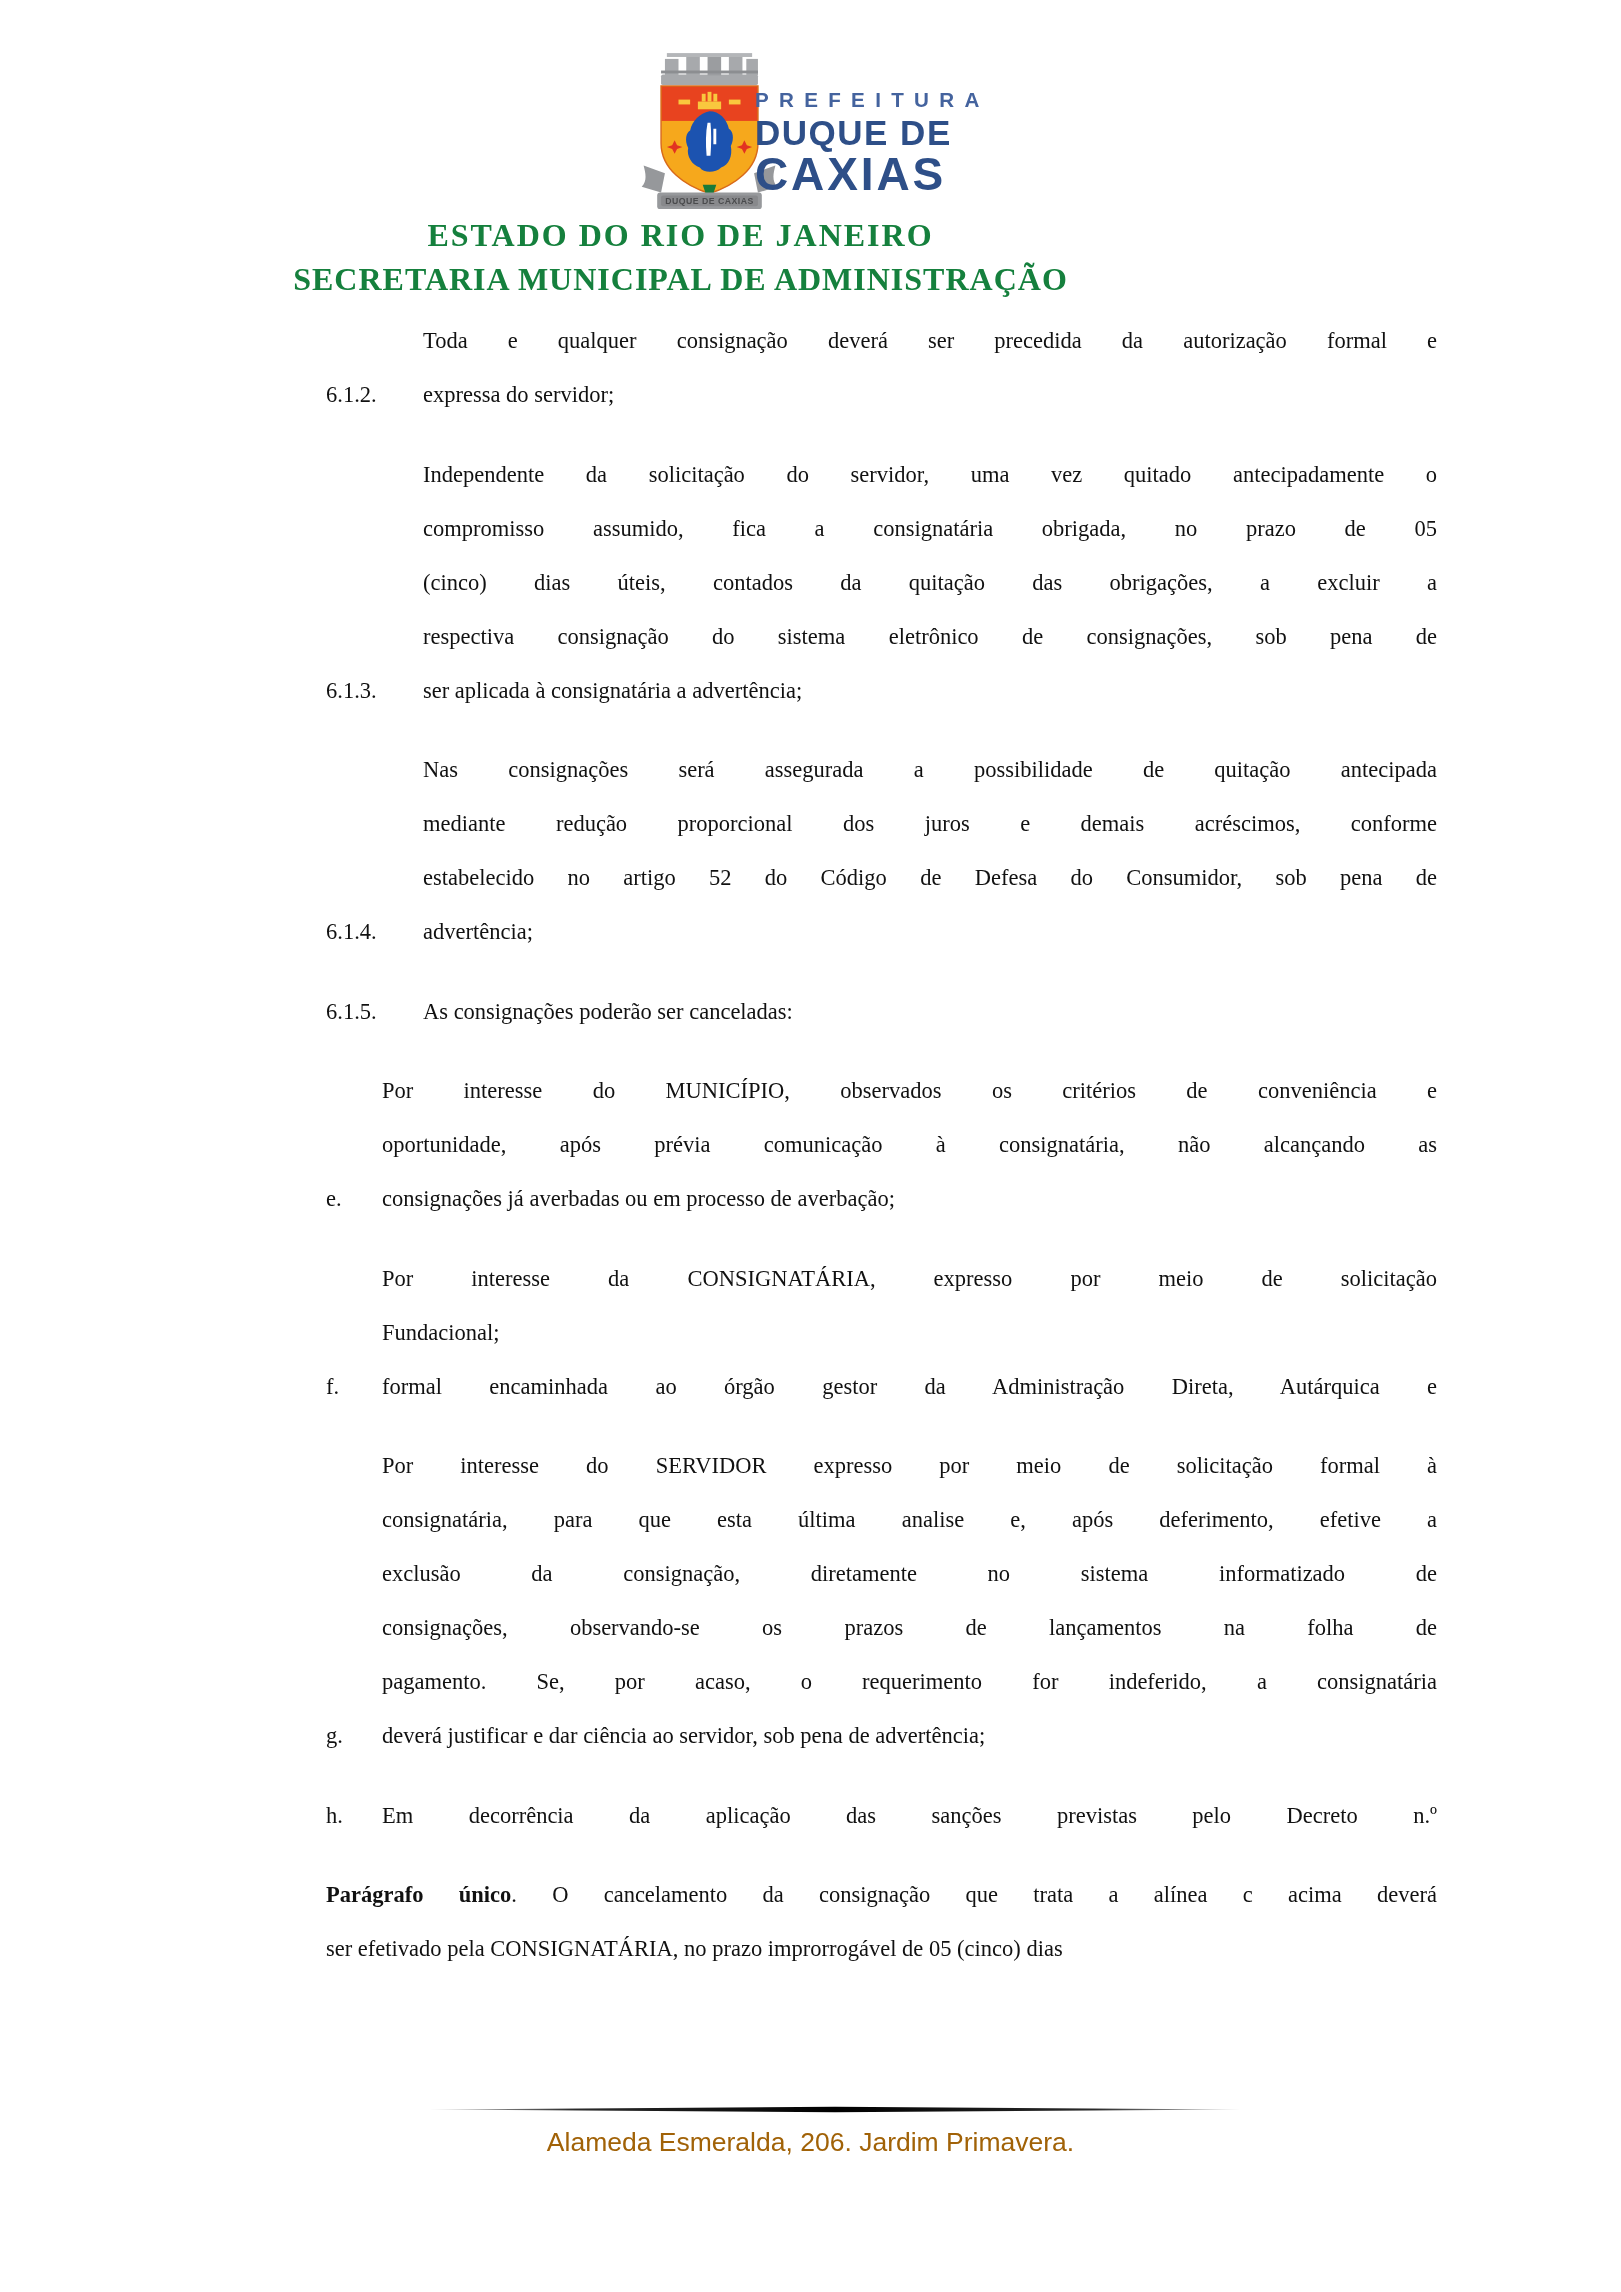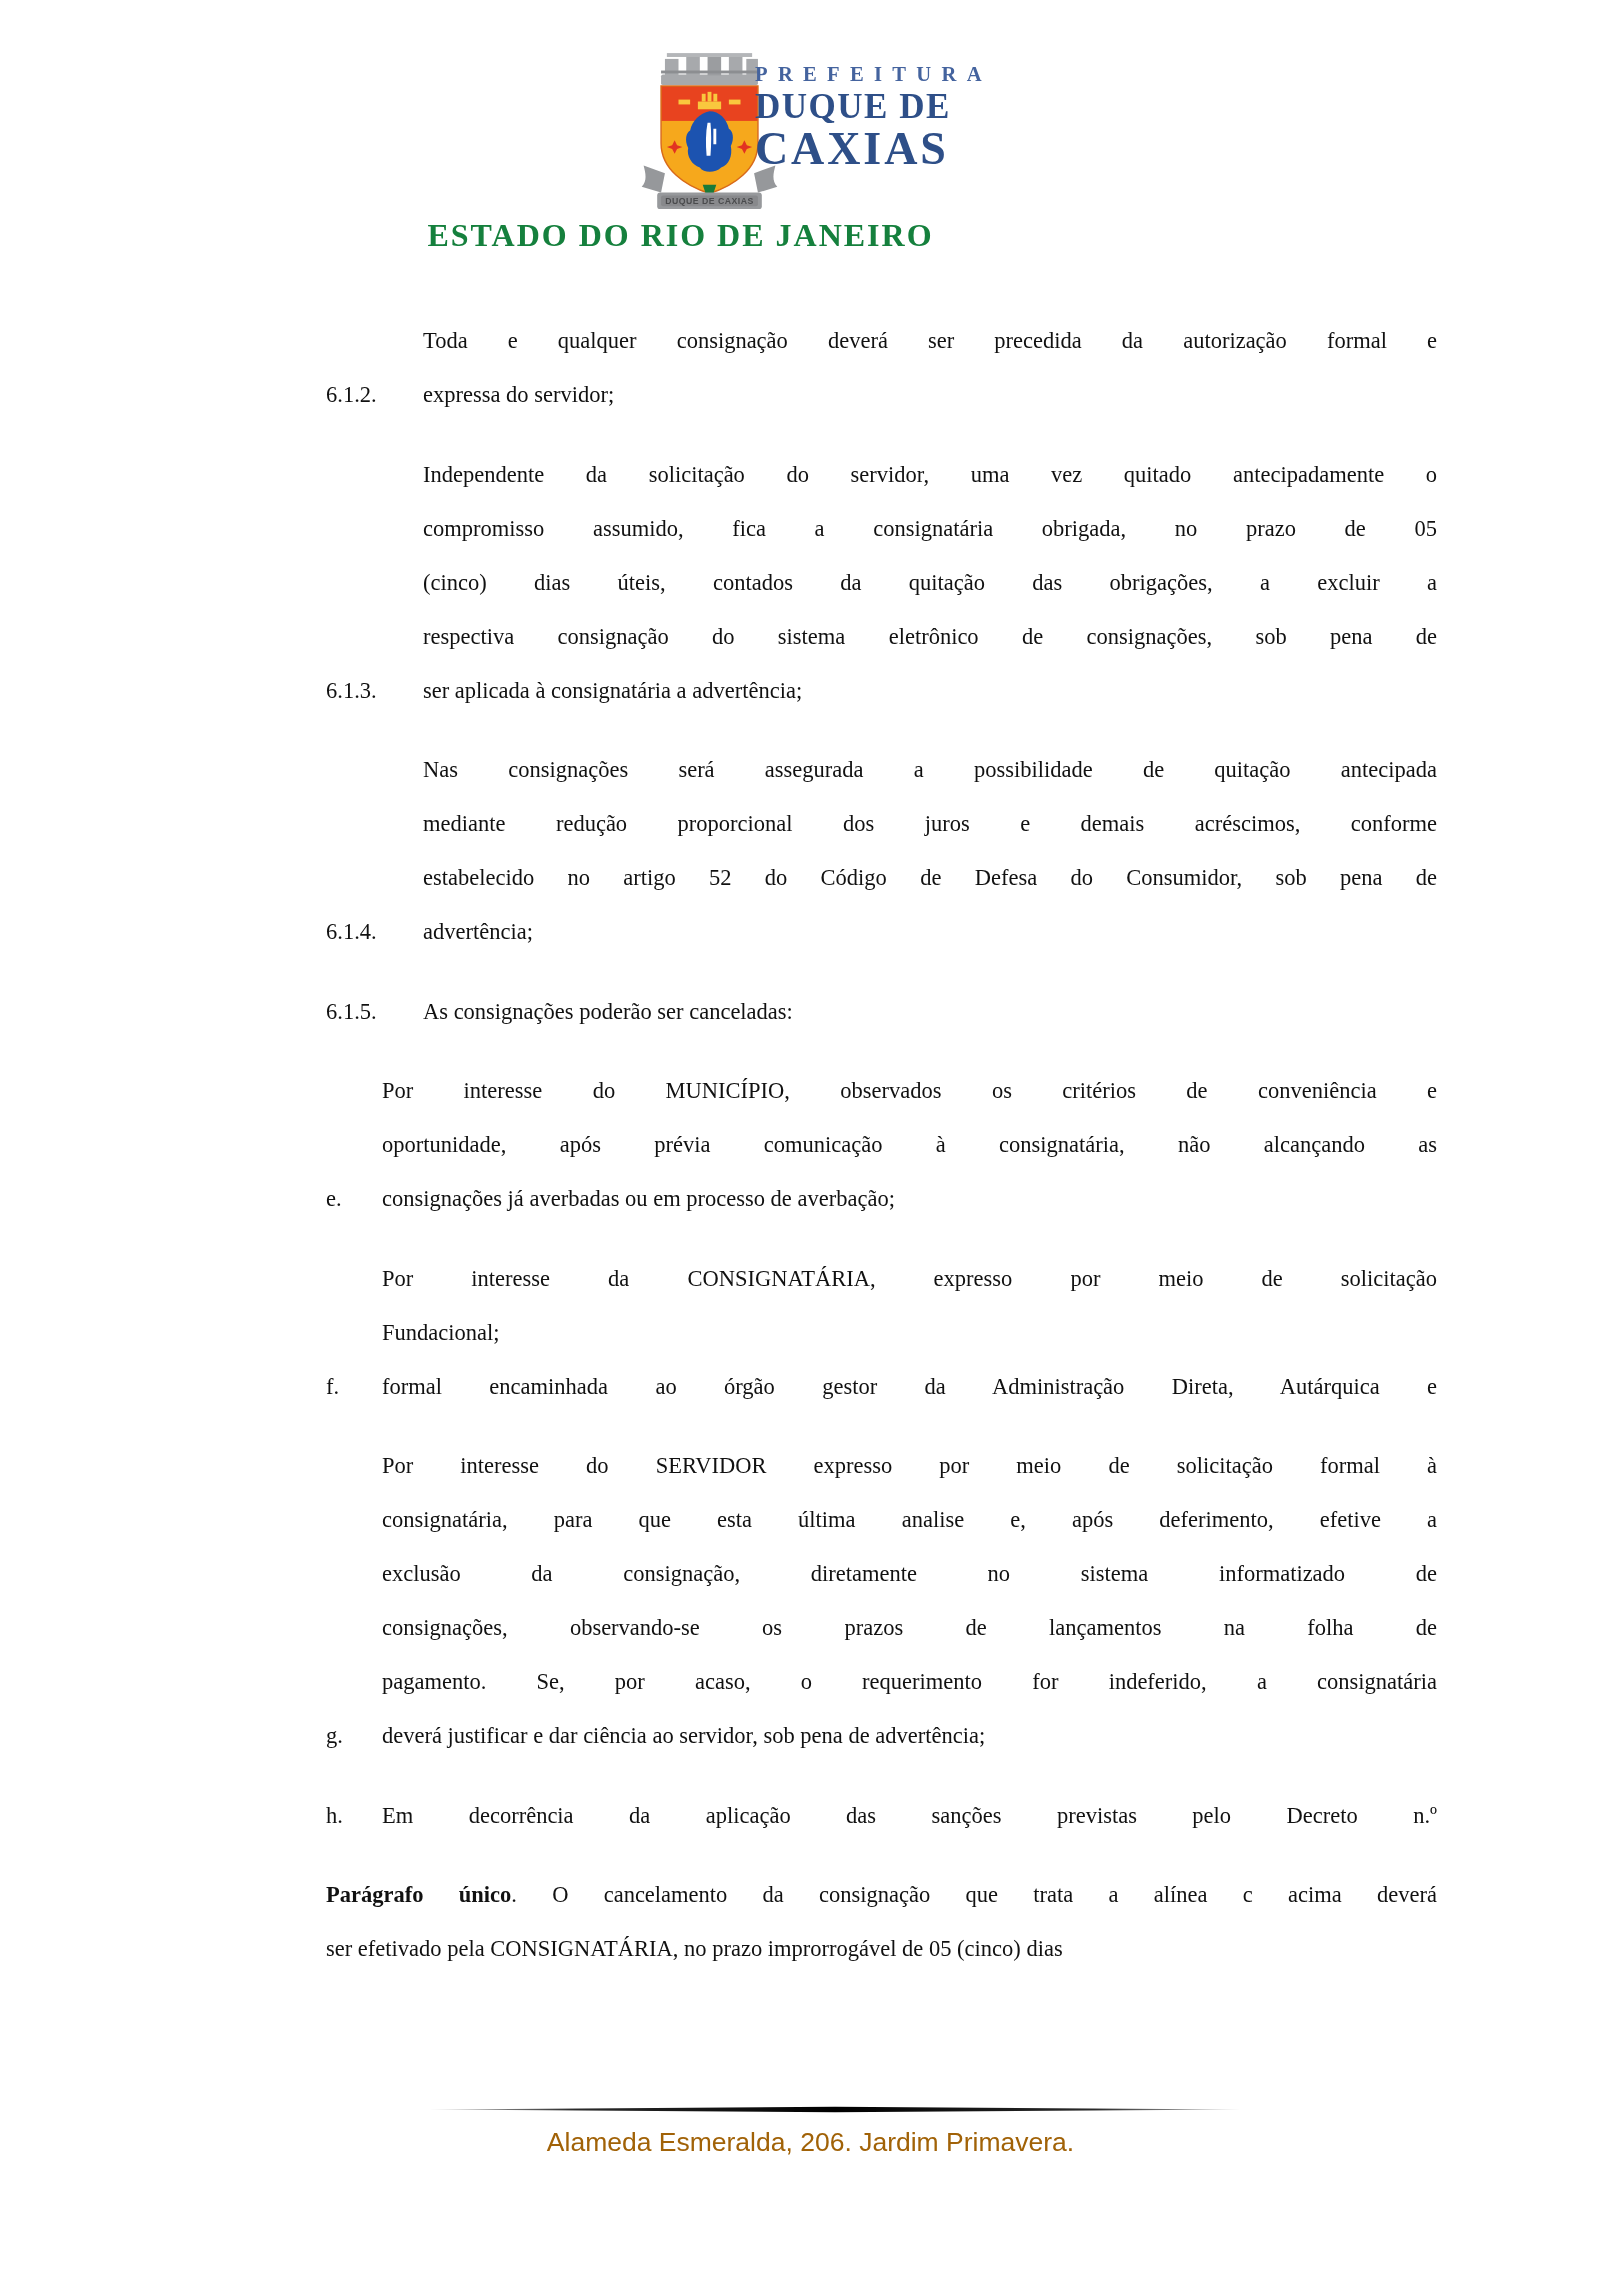--- a/index.html
+++ b/index.html
@@ -1,21 +1,21 @@
 <!DOCTYPE html>
 <html><head>
 <meta charset="utf-8">
 <style>
   html,body{margin:0;padding:0;}
   body{width:1621px;height:2293px;position:relative;background:#f2f2f2;}
   .page{position:absolute;left:0;top:0;width:1621px;height:2293px;background:#ffffff;overflow:hidden;}
 
   
   .crest{position:absolute;left:632px;top:51px;width:155px;height:165px;}
-  .wordmark{position:absolute;left:755px;top:64px;font-family:Liberation Serif, serif;}
+  .wordmark{position:absolute;left:755px;top:90px;font-family:Liberation Sans, sans-serif;}
   .wm-prefeitura{font-size:20.6px;font-weight:600;letter-spacing:10.3px;color:#44639e;line-height:20.6px;}
   .wm-duque{font-size:35px;font-weight:800;letter-spacing:1.5px;color:#2e4f88;line-height:33px;margin-top:5.9px;}
   .wm-caxias{font-size:46px;font-weight:800;letter-spacing:2.9px;color:#2e4f88;line-height:43px;margin-top:4px;}
   .org-line{position:absolute;left:0;width:1361px;text-align:center;
             font-family:"Liberation Serif",serif;font-weight:bold;color:#15803d;}
   .org-line1{top:217px;font-size:32px;letter-spacing:2px;}
   .org-line2{top:261px;font-size:32px;letter-spacing:1px;}
 
   
   .doc-body{position:absolute;left:326px;top:314px;width:1111px;
@@ -98,20 +98,21 @@
     </g>
   </svg>
 
   <div class="wordmark">
     <div class="wm-prefeitura">PREFEITURA</div>
     <div class="wm-duque">DUQUE DE</div>
     <div class="wm-caxias">CAXIAS</div>
   </div>
 
   <div class="org-line org-line1">ESTADO DO RIO DE JANEIRO</div>
+  <div class="org-line org-line2">SECRETARIA MUNICIPAL DE ADMINISTRAÇÃO</div>
 
   <div class="doc-body">
 
     <div class="para num">
       <div class="plabel">6.1.2.</div>
       <div class="ptext">
         <div class="line">Toda e qualquer consignação deverá ser precedida da autorização formal e</div>
         <div class="line last">expressa do servidor;</div>
       </div>
     </div>

